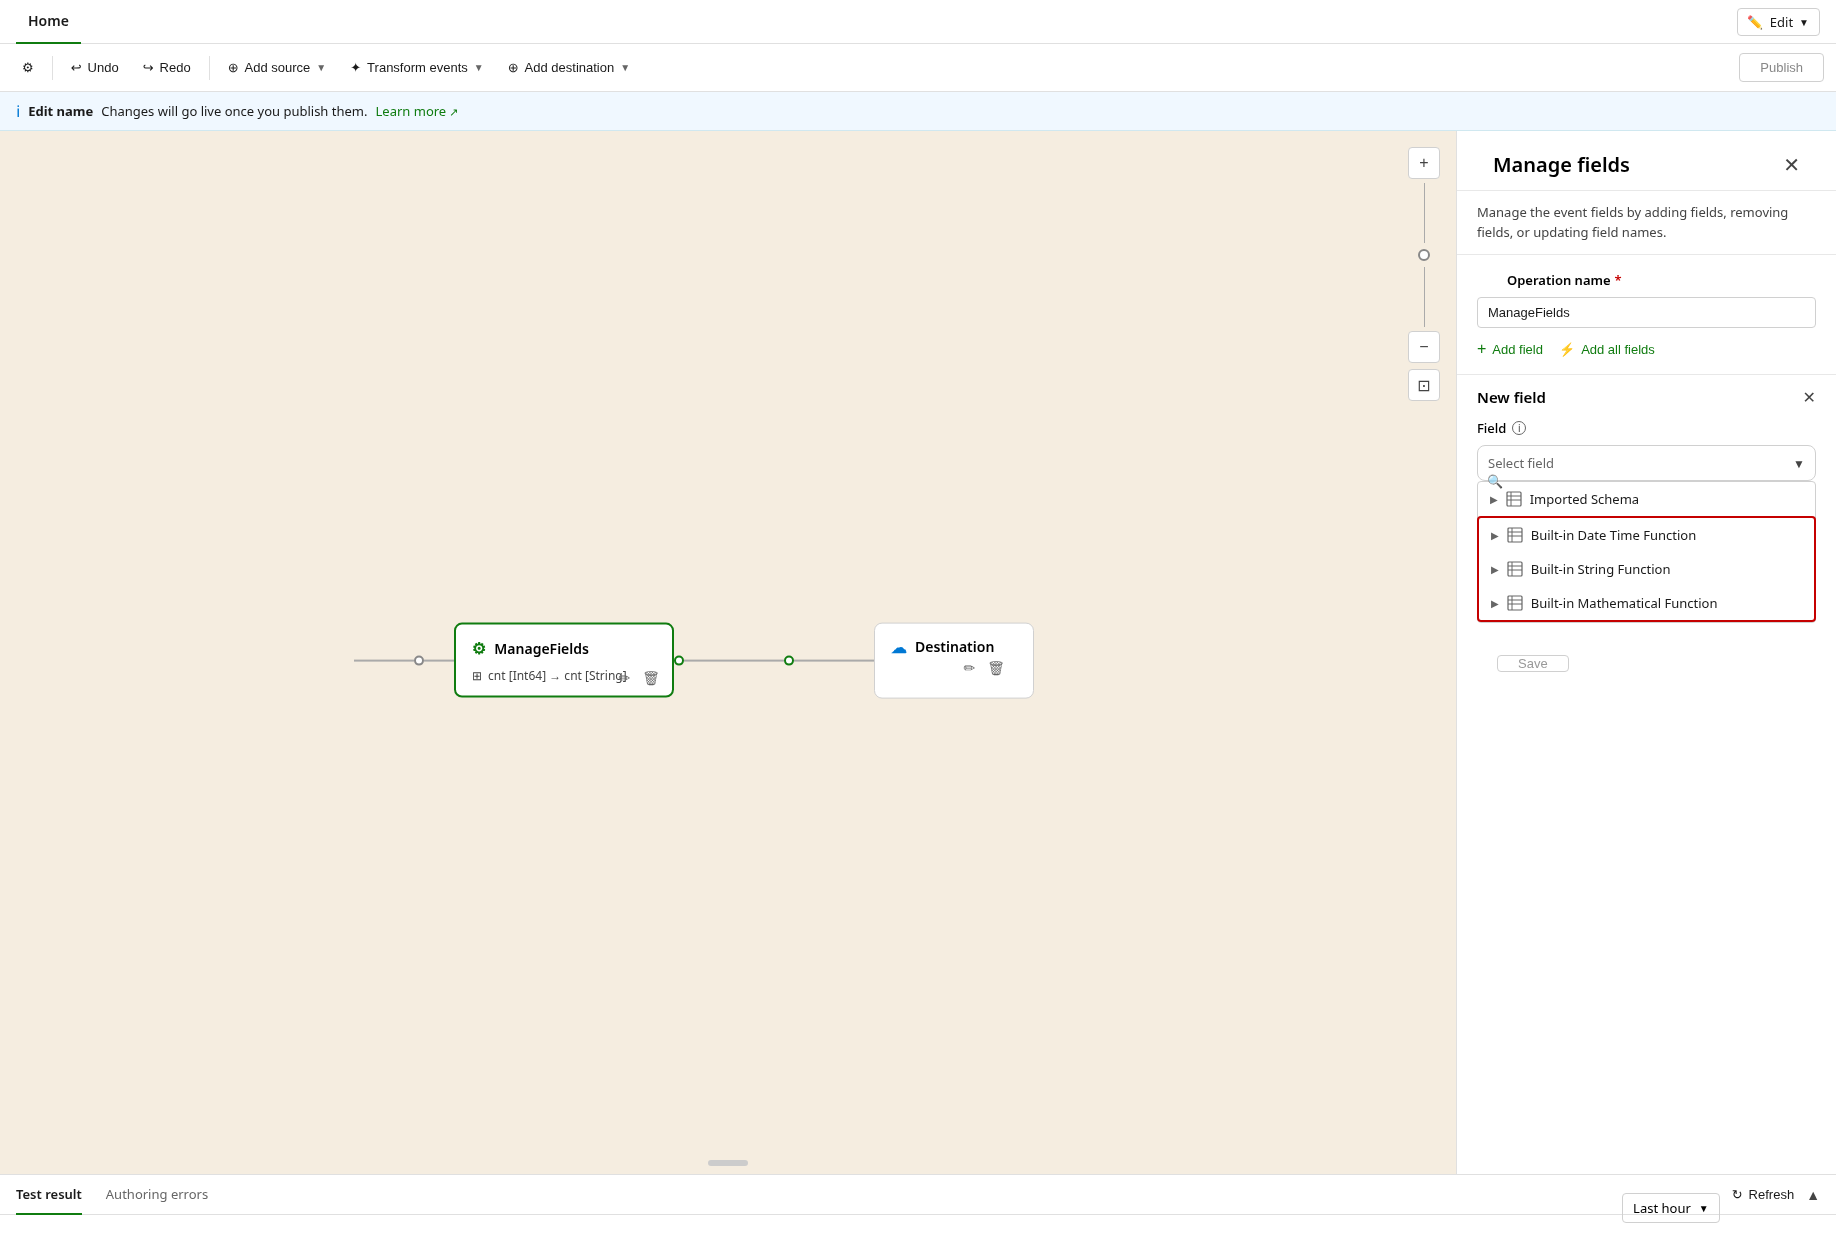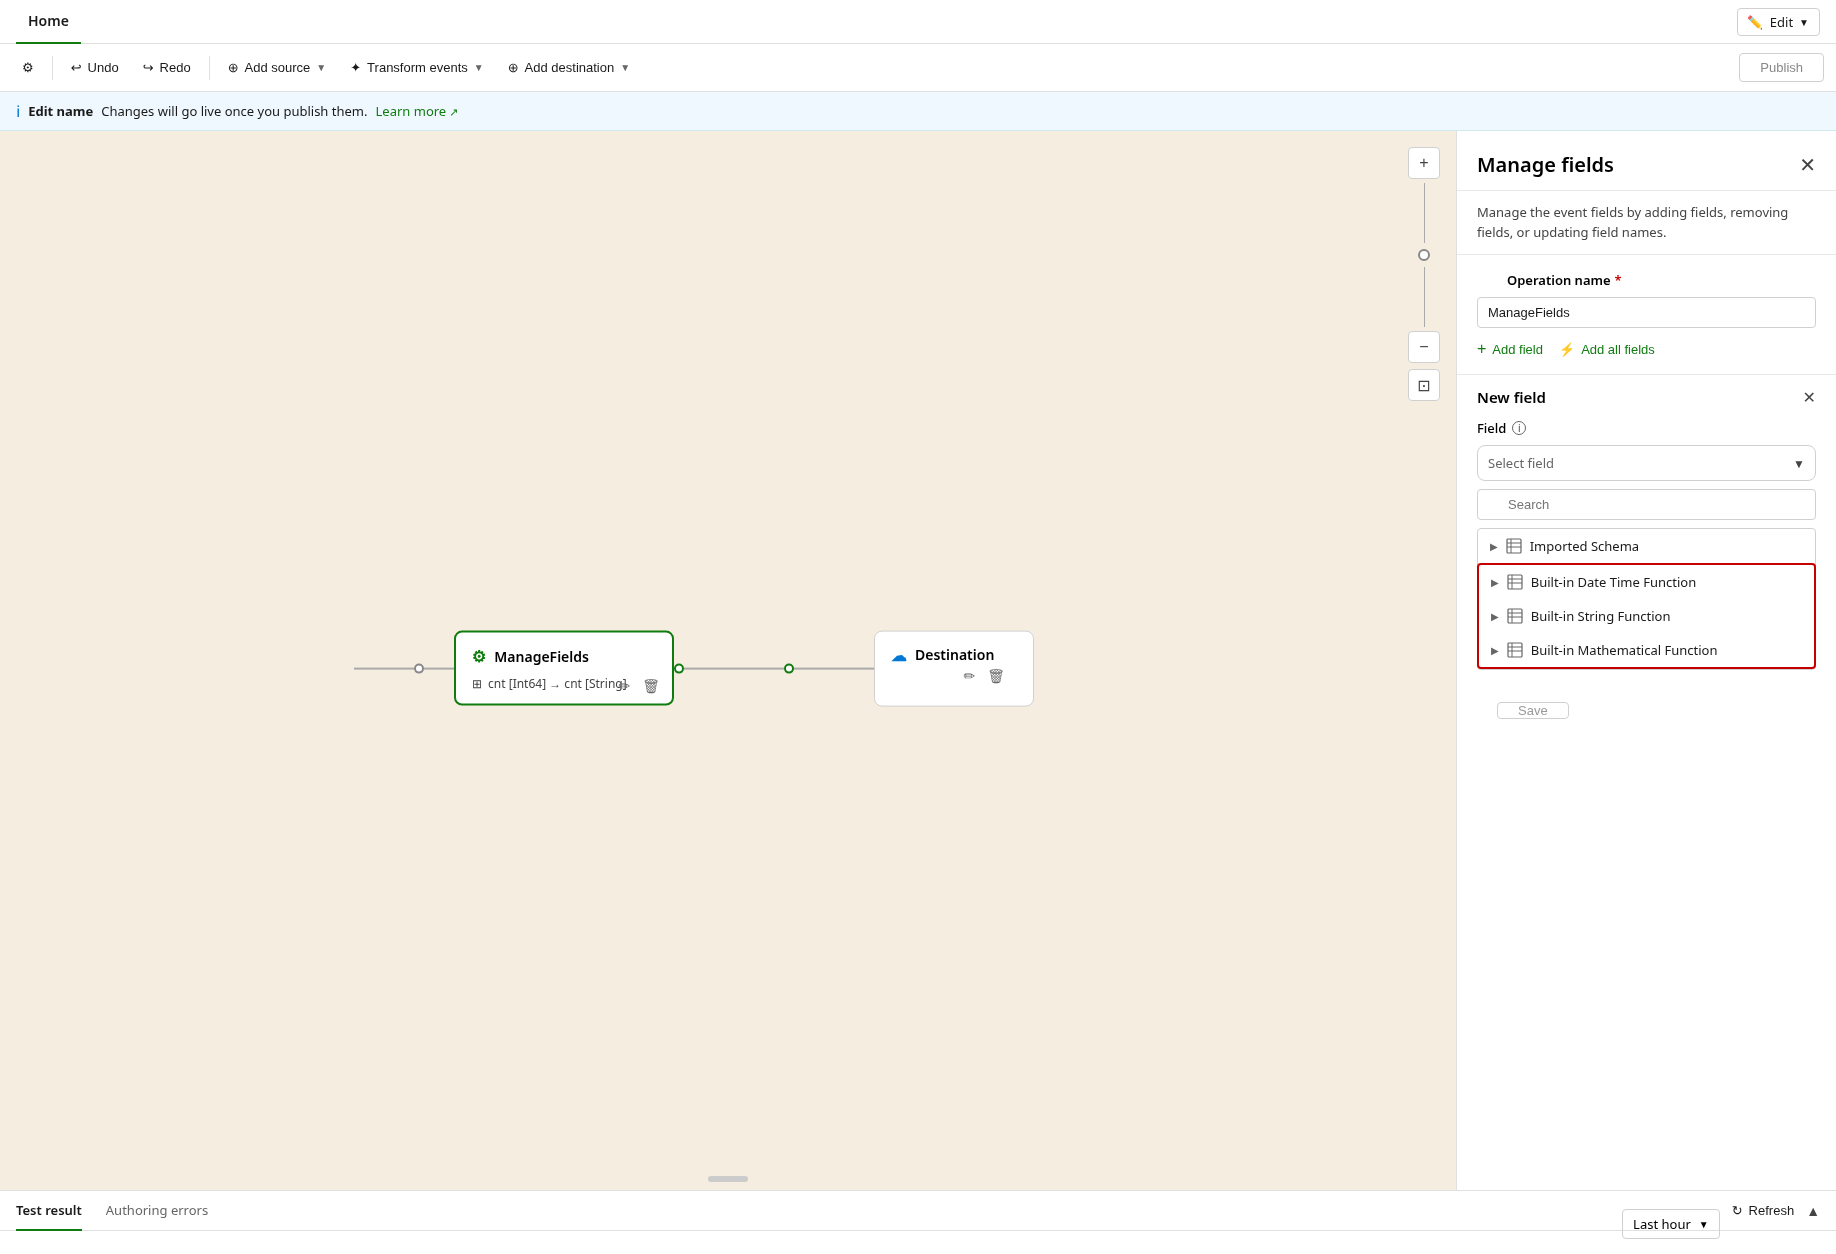--- a/index.html
+++ b/index.html
@@ -38,21 +38,21 @@
 
     .node-box { background: #fff; border: 2px solid #107c10; border-radius: 8px; padding: 12px 16px; min-width: 220px; position: relative; }
     .node-box-light { background: #fff; border: 1px solid #d0d0d0; border-radius: 8px; padding: 12px 16px; min-width: 160px; }
     .node-title { display: flex; align-items: center; gap: 8px; font-weight: 600; font-size: 14px; margin-bottom: 8px; }
     .node-content { font-size: 12px; color: #444; display: flex; align-items: center; gap: 6px; }
     .node-actions { position: absolute; bottom: 8px; right: 10px; display: flex; gap: 8px; }
     .node-action-btn { background: none; border: none; cursor: pointer; color: #666; font-size: 14px; padding: 2px; }
 
     
     .right-panel { width: 380px; background: #fff; border-left: 1px solid #e0e0e0; display: flex; flex-direction: column; overflow-y: auto; }
-    .panel-header { display: flex; align-items: center; justify-content: space-between; padding: 20px 20px 12px; border-bottom: 1px solid #e8e8e8; }
+    .panel-header { display: flex; align-items: center; justify-content: space-between; padding: 20px 36px 12px; border-bottom: 1px solid #e8e8e8; }
     .panel-title { font-size: 20px; font-weight: 600; }
     .panel-close { background: none; border: none; cursor: pointer; font-size: 20px; color: #444; }
     .panel-desc { padding: 12px 20px; font-size: 13px; color: #444; line-height: 1.5; border-bottom: 1px solid #e8e8e8; }
 
     .panel-section { padding: 16px 20px; }
     .section-label { font-size: 13px; font-weight: 600; margin-bottom: 8px; display: flex; align-items: center; gap: 4px; margin-left: 30px; }
     .required { color: #c50000; }
     .op-input { width: 100%; border: 1px solid #d0d0d0; border-radius: 4px; padding: 7px 10px; font-size: 13px; color: #1a1a1a; background: #fff; }
     .add-field-row { display: flex; align-items: center; gap: 16px; margin-top: 12px; }
     .add-field-btn { display: flex; align-items: center; gap: 6px; font-size: 13px; color: #107c10; cursor: pointer; background: none; border: none; font-weight: 500; }
@@ -74,21 +74,21 @@
     .search-icon-inner { position: absolute; left: 10px; top: 50%; transform: translateY(-50%); color: #888; font-size: 13px; }
 
     .dropdown-list { border: 1px solid #d0d0d0; border-radius: 4px; background: #fff; margin-top: 0; }
     .dropdown-item { display: flex; align-items: center; gap: 8px; padding: 8px 12px; font-size: 13px; cursor: pointer; color: #1a1a1a; }
     .dropdown-item .expand-arrow { color: #666; font-size: 10px; }
     .table-icon { display: inline-flex; align-items: center; justify-content: center; width: 16px; height: 16px; }
 
     .highlighted-group { border: 2px solid #c50000; border-radius: 4px; margin: 0 -1px; }
 
     
-    .bottom-panel { height: 64px; background: #fff; border-top: 1px solid #e0e0e0; display: flex; flex-direction: column; }
+    .bottom-panel { height: 80px; background: #fff; border-top: 1px solid #e0e0e0; display: flex; flex-direction: column; }
     .bottom-tab { font-size: 13px; color: #666; cursor: pointer; height: 40px; display: flex; align-items: center; border-bottom: 2px solid transparent; }
     .bottom-tab.active { color: #1a1a1a; font-weight: 600; border-bottom: 2px solid #107c10; }
     .bottom-row { display: flex; align-items: center; padding: 0 16px; height: 40px; }
     .time-select { border: 1px solid #d0d0d0; border-radius: 4px; padding: 5px 10px; font-size: 13px; display: flex; align-items: center; gap: 8px; cursor: pointer; margin-top: 26px; }
     .refresh-btn { display: flex; align-items: center; gap: 6px; font-size: 13px; color: #1a1a1a; cursor: pointer; background: none; border: none; }
     .collapse-btn { background: none; border: none; cursor: pointer; font-size: 14px; color: #444; margin-left: auto; }
 
     
     .save-btn { margin: 16px 20px; border: 1px solid #d0d0d0; border-radius: 4px; padding: 0 20px; font-size: 13px; color: #999; background: #fff; cursor: not-allowed; }
   </style>
@@ -253,21 +253,20 @@
         <span class="info-circle">i</span>
       </div>
 
       <div class="select-dropdown">
         <span>Select field</span>
         <span class="chevron-down">▼</span>
       </div>
 
       <div class="search-wrapper">
         <span class="search-icon-inner">🔍</span>
-        <input class="search-box" type="text" placeholder="Search" style="">
       </div>
 
       <div class="dropdown-list">
         <div class="dropdown-item">
           <span class="expand-arrow">▶</span>
           <span class="table-icon">
             <svg width="16" height="16" viewBox="0 0 16 16" fill="none">
               <rect x="1" y="1" width="14" height="14" rx="1" stroke="#666" stroke-width="1.2" fill="none"></rect>
               <line x1="1" y1="5" x2="15" y2="5" stroke="#666" stroke-width="1"></line>
               <line x1="1" y1="9" x2="15" y2="9" stroke="#666" stroke-width="1"></line>

